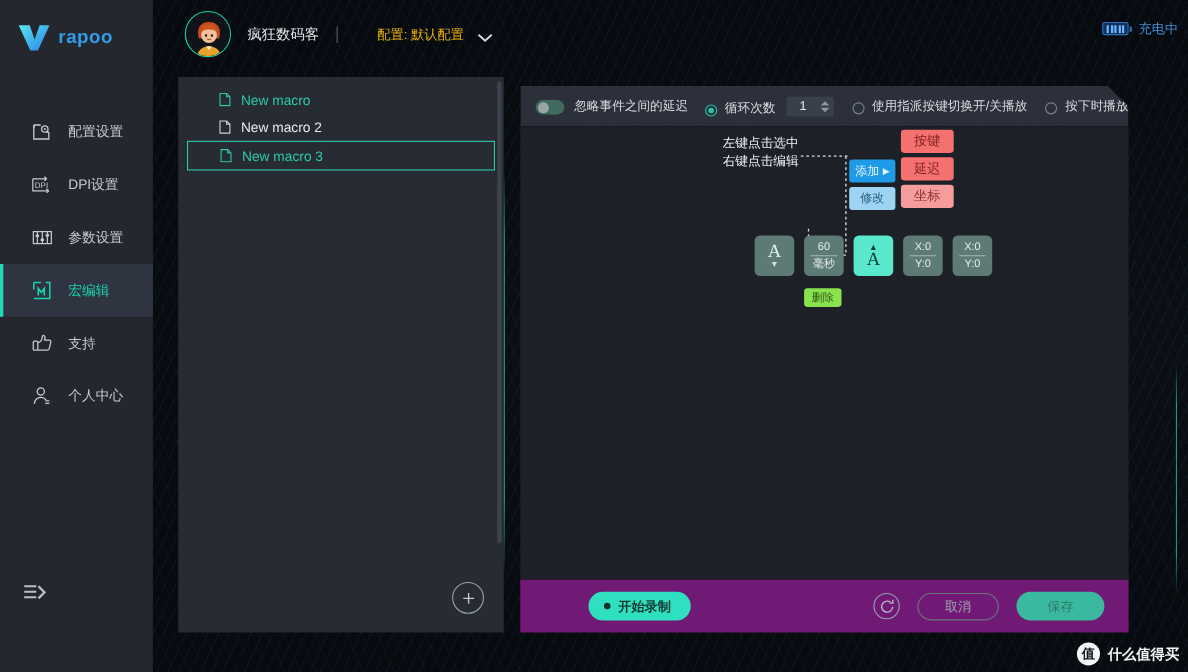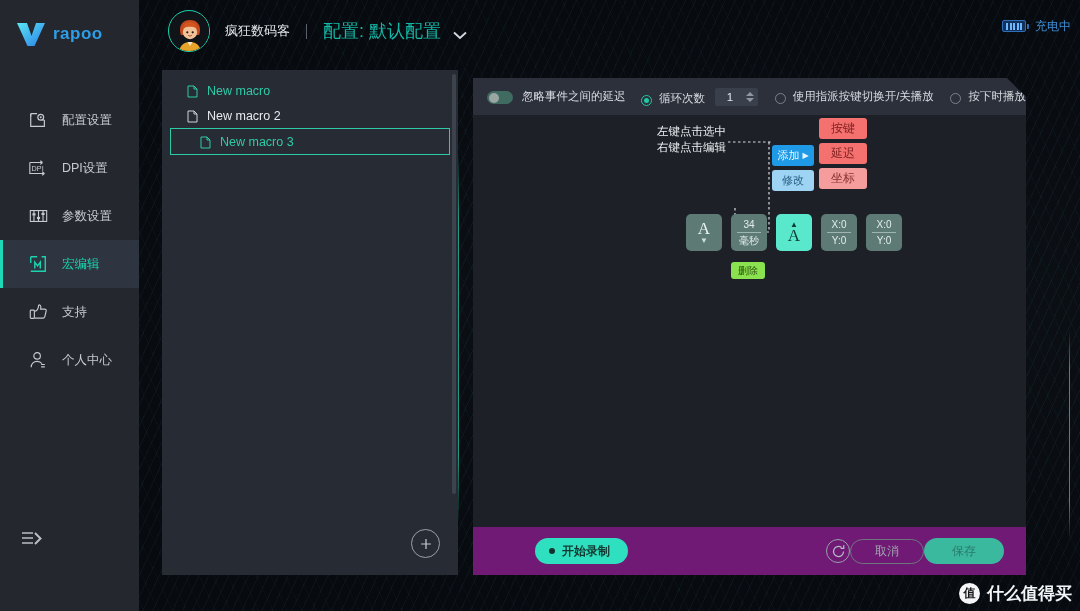--- a/index.html
+++ b/index.html
@@ -93,21 +93,21 @@
   .user-name {
     margin-left: 15px;
     font-size: 13px; color: #e4e7ec;
     white-space: nowrap;
   }
   .divider-v {
     margin: 0 16px;
     width: 1px; height: 15px; background: #5a6069;
   }
   .profile-label {
-    font-size: 18px; color: #14b8a6; white-space: nowrap;
+    font-size: 12px; color: #eab308; white-space: nowrap; margin-left: 20px;
   }
   .chev {
     margin-left: 11px; width: 16px; height: 10px;
     color: #d6dae0; cursor: pointer;
   }
 
   .winctl {
     position: absolute; right: 16px; top: 13px;
     display: flex; align-items: center; gap: 0;
   }
@@ -136,21 +136,21 @@
   .list-panel {
     position: absolute; left: 162px; top: 70px;
     width: 296px; height: 505px;
     background: #272b33;
     z-index: 3;
   }
   .list-rows { padding-top: 8px; }
   .macro-row {
     display: flex; align-items: center;
     height: 25px; margin: 0 1px;
-    padding-left: 24px;
+    padding-left: 36px;
     cursor: pointer;
   }
   .macro-row .fi {
     width: 11px; height: 13px; flex: 0 0 11px;
     color: #cfd3d9;
   }
   .macro-row .nm {
     margin-left: 9px; font-size: 12.5px; color: #e6e9ee;
     white-space: nowrap;
   }
@@ -262,21 +262,21 @@
     background: #2fe0c0;
     display: flex; align-items: center; cursor: pointer;
   }
   .rec-dot {
     width: 6px; height: 6px; border-radius: 50%; background: #14312c;
     margin-right: 7px;
   }
   .rec-btn span { font-size: 12px; color: #123831; font-weight: 600; }
   .foot-right {
     margin-left: auto; margin-right: 22px;
-    display: flex; align-items: center;  justify-content: flex-end;
+    display: flex; align-items: center; gap: 16px; justify-content: flex-end;
   }
   .refresh {
     width: 24px; height: 24px; border-radius: 50%;
     border: 1.3px solid #97a0ab; cursor: pointer;
     display: flex; align-items: center; justify-content: center;
     color: #b3bac4;
   }
   .btn-cancel {
     width: 74px; height: 25px; border-radius: 13px;
     border: 1px solid #6d757f; background: transparent;
@@ -363,21 +363,21 @@
     position: absolute; right: 8px; bottom: 6px;
     display: flex; align-items: center; gap: 7px;
     z-index: 10;
   }
   .wm-logo {
     width: 21px; height: 21px; border-radius: 50%;
     background: #f5f6f8; color: #15171a;
     font-size: 12px; font-weight: 700;
     display: flex; align-items: center; justify-content: center;
   }
-  .wm-text { font-size: 17px; font-weight: 700; color: #f3f5f7; }
+  .wm-text { font-size: 13px; font-weight: 700; color: #f3f5f7; }
 </style>
 </head>
 <body>
 
 <div id="app">
   <div class="tech-bg"></div>
 
   <div class="sidebar">
     <div class="logo-row">
       <span class="logo-v">
@@ -622,21 +622,21 @@
         <div class="sub-item hot">延迟</div>
         <div class="sub-item">坐标</div>
       </div>
 
       <div class="blocks">
         <div class="blk">
           <span class="big">A</span>
           <span class="caret">▼</span>
         </div>
         <div class="blk two">
-          <span class="ln1">34</span>
+          <span class="ln1">60</span>
           <span class="rule"></span>
           <span class="ln2">毫秒</span>
         </div>
         <div class="blk sel">
           <span class="caret">▲</span>
           <span class="big">A</span>
         </div>
         <div class="blk two">
           <span class="ln1">X:0</span>
           <span class="rule"></span>

